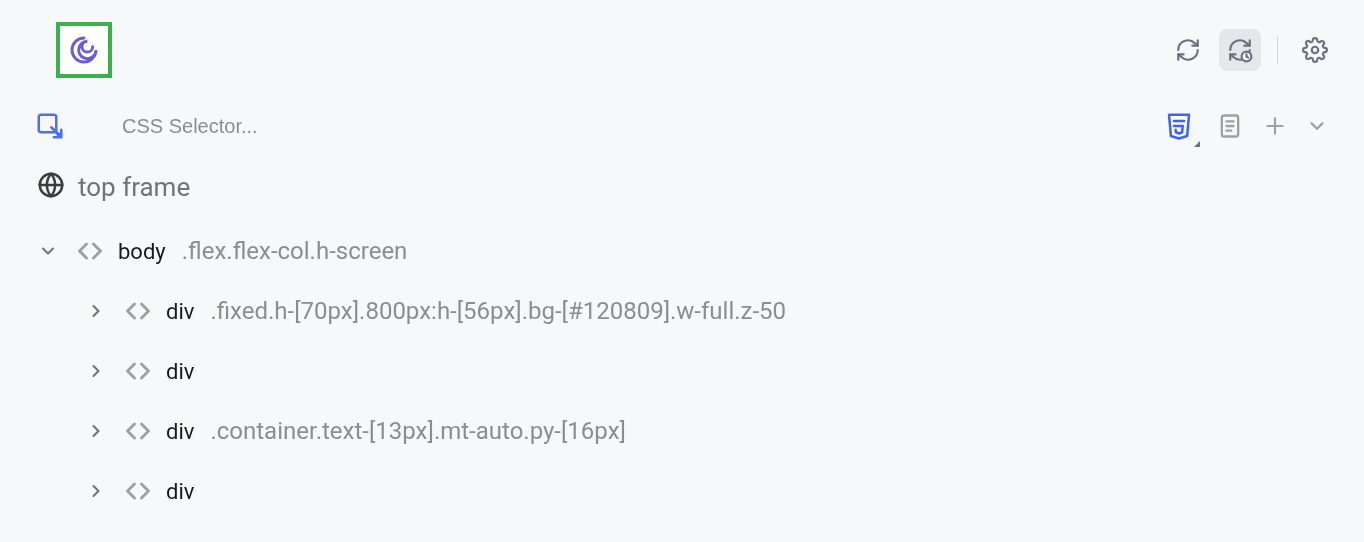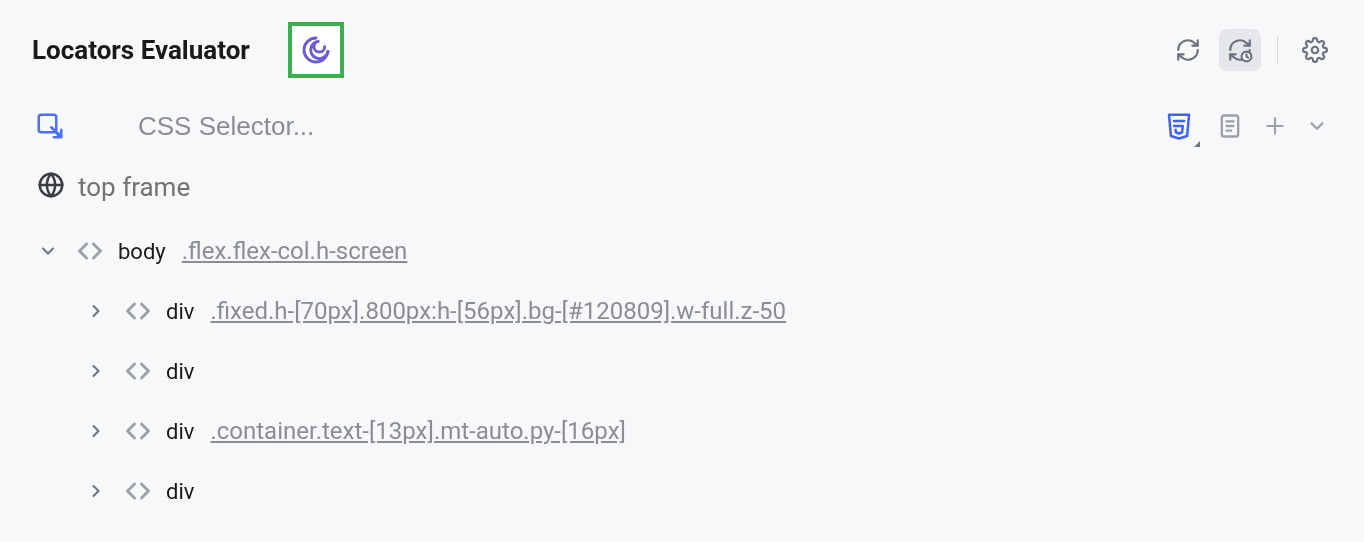--- a/index.html
+++ b/index.html
@@ -71,25 +71,25 @@
       width: 40px;
       height: 40px;
       display:flex;
       align-items:center;
       justify-content:center;
     }
     .search-input {
       flex: 1;
       border: none;
       background: transparent;
-      font-size: 26px;
+      font-size: 20px;
       color: #8a8d93;
       outline: none;
       padding: 4px 8px;
-      margin-left: 46px;
+      margin-left: 30px;
     }
     .search-input::placeholder { color: #8a8d93; }
     .search-actions {
       display:flex;
       align-items:center;
       gap: 18px;
       padding-right: 8px;
     }
     .css-badge {
       width: 38px;
@@ -150,29 +150,27 @@
     .tag-name {
       font-size: 22px;
       color: #1a1a1a;
       font-weight:450;
       margin-right:8px;
     }
     .tag-classes {
       font-size: 24px;
       color: #8a8d93;
       font-weight:400;
-      text-decoration:underline;
     }
   </style>
 </head>
 <body>
 
 <div class="container">
   <div class="header">
-    <span class="title">Locators Evaluator</span>
     <span class="spiral-box">
       <svg width="32" height="32" viewBox="0 0 24 24" fill="none" stroke="#6b5cd6" stroke-width="2.2" stroke-linecap="round">
         <path d="M12 3 a9 9 0 1 0 9 9 a6.5 6.5 0 1 1 -6.5 -6.5 a4 4 0 1 0 4 4"></path>
       </svg>
     </span>
     <span class="spacer"></span>
     <div class="header-actions">
       <span class="icon-btn">
         <svg width="26" height="26" viewBox="0 0 24 24" fill="none" stroke="#6b7280" stroke-width="2" stroke-linecap="round" stroke-linejoin="round">
           <path d="M3 12a9 9 0 0 1 15.3-6.3L21 8"></path>

